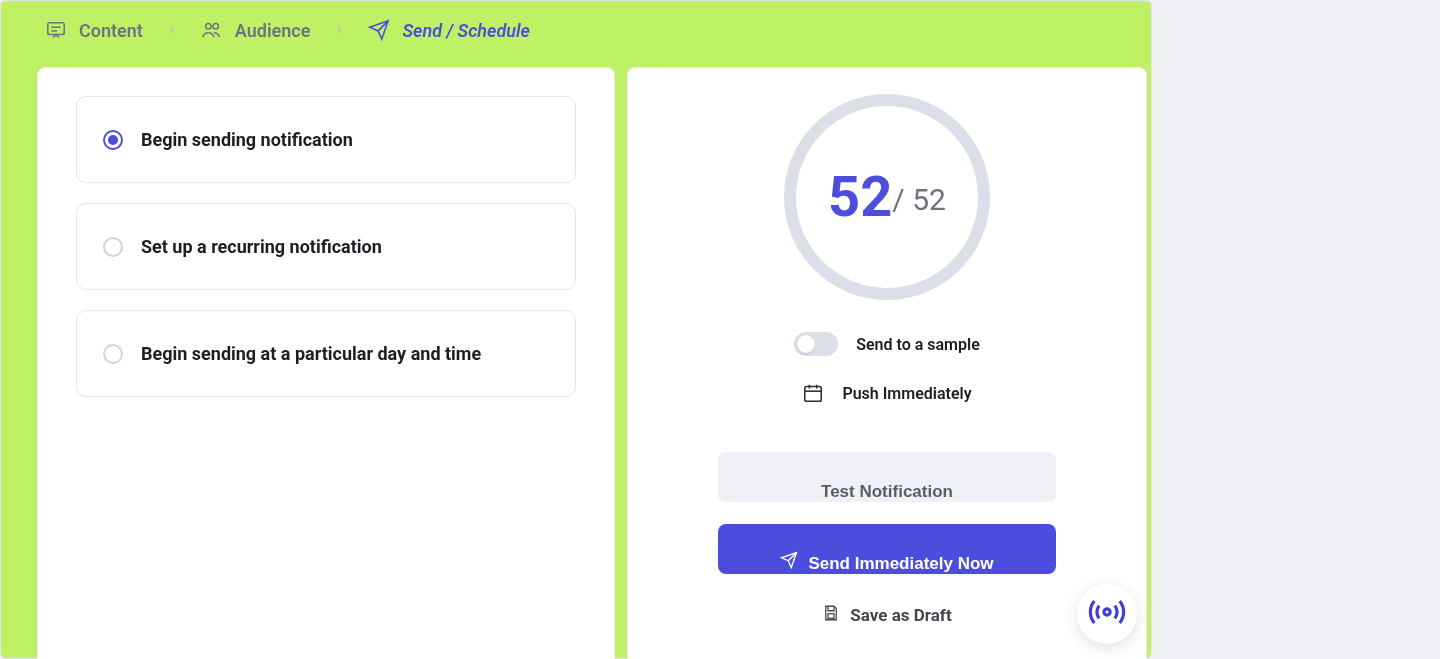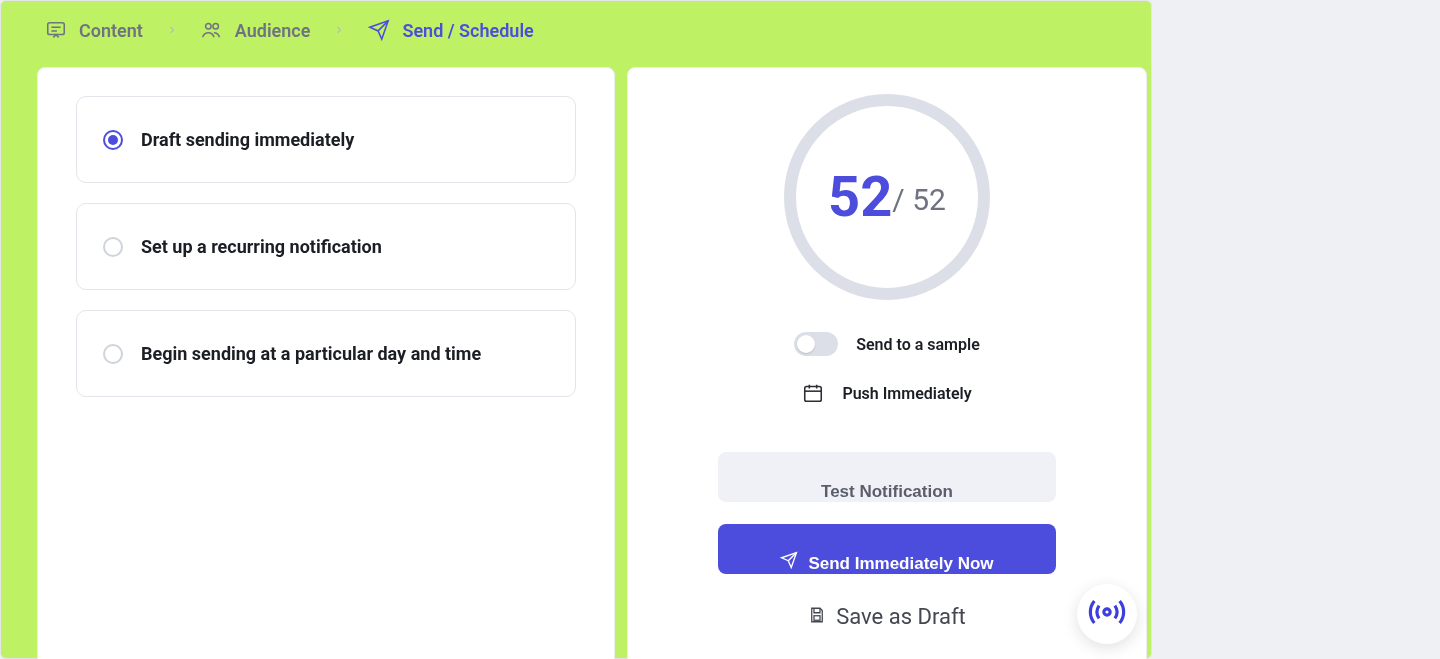--- a/index.html
+++ b/index.html
@@ -29,21 +29,21 @@
     font-size: 18px;
     font-weight: 600;
   }
   .crumb {
     display: flex;
     align-items: center;
     gap: 12px;
     padding: 4px 8px;
     border-radius: 4px;
   }
-  .crumb.active { color: #4c4ddc; }
+  .crumb.active { color: #4c4ddc; font-style: italic; }
   .crumb .lbl { }
   .crumb-icon { width: 22px; height: 22px; display:flex; align-items:center; justify-content:center; }
   .crumb-icon svg { width: 22px; height: 22px; stroke: currentColor; fill:none; stroke-width:1.7; }
   .chev { width: 26px; display:flex; justify-content:center; color:#b6bac5; }
   .chev svg { width: 12px; height: 12px; stroke: currentColor; fill:none; stroke-width:2.2; }
 
   
   .body {
     display: flex;
     width: 100%;
@@ -173,21 +173,21 @@
   }
   .btn.primary {
     background: #4c4ddc;
     color: #ffffff;
     margin-top: 22px;
   }
   .btn.primary svg { width:18px; height:18px; stroke:#ffffff; fill:none; stroke-width:1.8; }
   .save-draft {
     margin-top: 30px;
     display:flex; align-items:center; gap:10px;
-    font-size: 22px; font-weight: 400; color:#44474f;
+    font-size: 17px; font-weight: 700; color:#44474f;
     cursor: pointer;
   }
   .save-draft svg { width:18px; height:18px; stroke:#44474f; fill:none; stroke-width:1.7; }
 
   
   .fab {
     position: absolute;
     right: 14px;
     bottom: 14px;
     width: 60px; height: 60px;
@@ -246,21 +246,21 @@
       <span class="lbl">Send / Schedule</span>
     </div>
   </div>
 
   <div class="body">
 
     <div class="main-panel">
 
       <div class="option-card">
         <span class="radio checked"></span>
-        <span class="lbl">Draft sending immediately</span>
+        <span class="lbl">Begin sending notification</span>
       </div>
 
       <div class="option-card">
         <span class="radio"></span>
         <span class="lbl">Set up a recurring notification</span>
       </div>
 
       <div class="option-card">
         <span class="radio"></span>
         <span class="lbl">Begin sending at a particular day and time</span>

